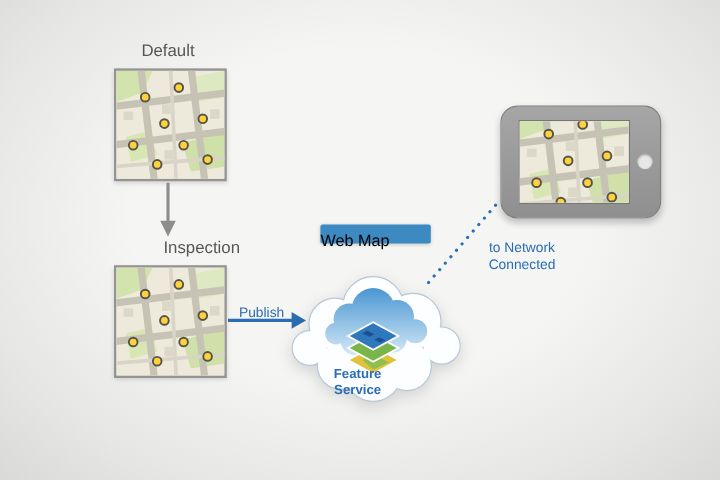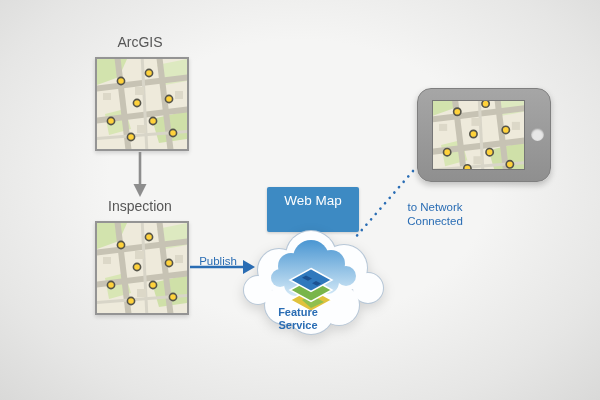--- a/index.html
+++ b/index.html
@@ -9,22 +9,22 @@
   }
   .abs{position:absolute;}
   .gray-label{color:#565656;font-size:14px;text-align:center;line-height:1.2;}
   .blue-label{color:#2a6db4;font-size:11.5px;text-align:center;line-height:1.25;}
   .map-frame{
     width:90px;height:90px;border:2px solid #949494;background:#eeeadb;
     box-shadow:0 2px 4px rgba(0,0,0,0.15);
   }
   .map-frame svg{display:block;width:100%;height:100%;}
   .banner{
-    width:92px;height:45px;background:#3d8ac3;border-radius:2px;
-    color:#ffffff;font-size:13.5px;text-align:center;line-height:27px;
+    width:92px;height:16px;background:#3d8ac3;border-radius:2px;
+    color:#000000;font-size:13.5px;line-height:27px;
     box-shadow:0 1px 3px rgba(0,0,0,0.18);
   }
   .cloud-svg{filter:drop-shadow(0 4px 6px rgba(0,0,0,0.14));}
   .feature-label{color:#2a6db4;font-size:11px;text-align:center;line-height:1.15;font-weight:bold;}
   .tablet{
     width:132px;height:92px;background:linear-gradient(#a6a6a6,#8f8f8f);
     border:1px solid #7f7f7f;border-radius:14px;
     box-shadow:0 3px 6px rgba(0,0,0,0.22);
   }
   .tablet-screen{
@@ -36,21 +36,21 @@
     position:absolute;left:113px;top:39px;width:13px;height:13px;border-radius:50%;
     background:#e7e7e7;box-shadow:inset 0 1px 2px rgba(0,0,0,0.35);
   }
   .collector-label{color:#565656;font-size:13.5px;text-align:center;line-height:1.25;}
 </style>
 </head>
 <body>
 
 <div class="canvas">
 
-  <div class="abs gray-label" style="left:80px;top:34px;width:120px;">ArcGIS</div>
+  <div class="abs gray-label" style="left:80px;top:34px;width:120px;">Default</div>
 
   <div class="abs map-frame" style="left:95px;top:57px;">
     <svg viewBox="0 0 90 90">
       <rect width="90" height="90" fill="#eeeadb"></rect>
       <polygon points="0,0 30,0 22,18 0,26" fill="#d2e3ad"></polygon>
       <polygon points="55,60 90,52 90,80 62,84" fill="#cfe0a8"></polygon>
       <polygon points="8,55 28,50 34,70 12,76" fill="#d8e6b4"></polygon>
       <polygon points="60,6 90,0 90,22 68,26" fill="#dde9c0"></polygon>
       <g stroke="#c7c3b4" stroke-width="6" fill="none">
         <path d="M-5,30 L95,18"></path>
@@ -79,21 +79,21 @@
           <circle cx="34" cy="78" r="3.6"></circle>
       </g>
     </svg>
   </div>
 
   <svg class="abs" style="left:130px;top:152px;" width="20" height="46" viewBox="0 0 20 46">
     <line x1="10" y1="0" x2="10" y2="33" stroke="#8d8d8d" stroke-width="2.6"></line>
     <polygon points="3.5,32 16.5,32 10,45" fill="#8d8d8d"></polygon>
   </svg>
 
-  <div class="abs gray-label" style="left:80px;top:198px;width:120px;">Inspection</div>
+  <div class="abs gray-label" style="left:80px;top:198px;width:120px;text-align:right;">Inspection</div>
 
   <div class="abs map-frame" style="left:95px;top:221px;">
     <svg viewBox="0 0 90 90">
       <rect width="90" height="90" fill="#eeeadb"></rect>
       <polygon points="0,0 30,0 22,18 0,26" fill="#d2e3ad"></polygon>
       <polygon points="55,60 90,52 90,80 62,84" fill="#cfe0a8"></polygon>
       <polygon points="8,55 28,50 34,70 12,76" fill="#d8e6b4"></polygon>
       <polygon points="60,6 90,0 90,22 68,26" fill="#dde9c0"></polygon>
       <g stroke="#c7c3b4" stroke-width="6" fill="none">
         <path d="M-5,30 L95,18"></path>

